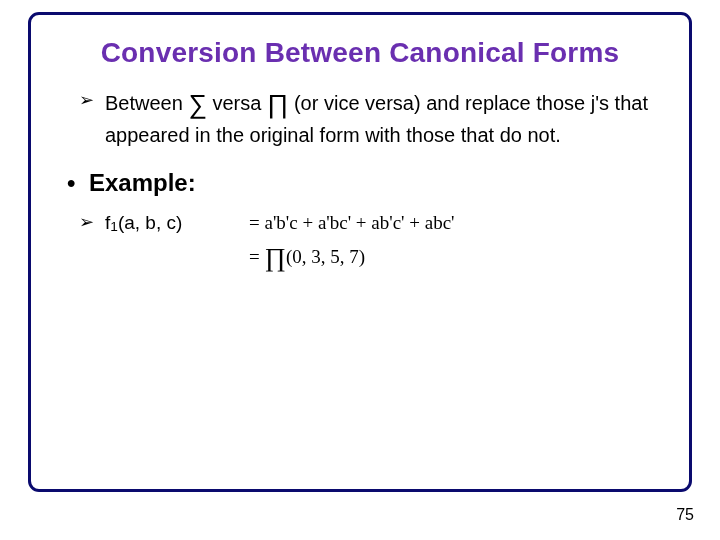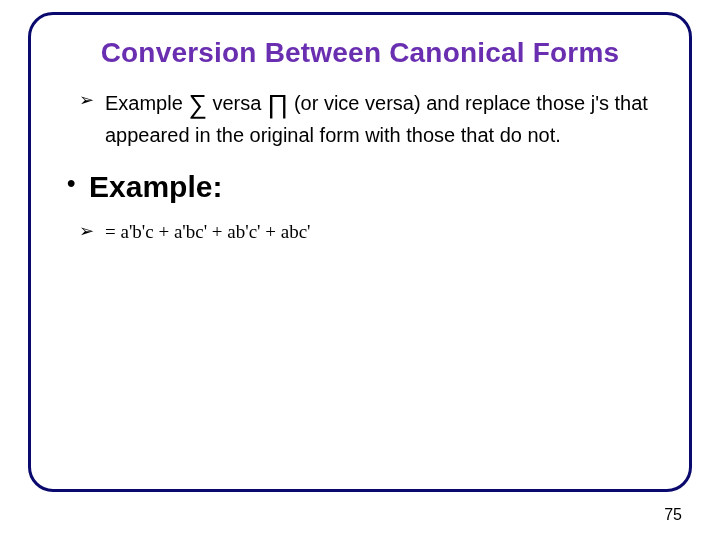--- a/index.html
+++ b/index.html
@@ -18,21 +18,21 @@
     height: 540px;
     box-sizing: border-box;
   }
   .frame {
     position: absolute;
     left: 28px;
     top: 12px;
     right: 28px;
     bottom: 48px;
     border: 3px solid #0a0a6e;
-    border-radius: 25px;
+    border-radius: 11px;
     box-sizing: border-box;
     padding: 18px 28px 24px 28px;
   }
   .title {
     color: #6a2fb0;
     font-size: 28px;
     font-weight: bold;
     text-align: center;
     margin: 4px 0 18px 0;
     letter-spacing: 0.2px;
@@ -51,21 +51,21 @@
     position: absolute;
     left: 0;
     top: 1px;
     color: #000;
     font-size: 18px;
   }
   .dot-item {
     margin: 18px 0 10px 8px;
     padding-left: 22px;
     position: relative;
-    font-size: 30px;
+    font-size: 24px;
     font-weight: bold;
   }
   .dot-item::before {
     content: "•";
     position: absolute;
     left: 0;
     top: 0;
     font-size: 24px;
     font-weight: bold;
   }
@@ -79,61 +79,67 @@
     margin: 4px 0 0 46px;
     font-size: 19px;
     line-height: 1.5;
   }
   .eq-row { display: flex; }
   .eq-left { min-width: 144px; }
   .eq-right { flex: 1; font-family: Liberation Serif, serif; }
   sub { font-size: 0.72em; vertical-align: -2px; }
   .pagenum {
     position: absolute;
-    right: 38px;
+    right: 26px;
     bottom: 16px;
     font-size: 16px;
     color: #000;
   }
 </style>
 </head>
 <body>
 
 <div class="slide">
   <div class="frame">
 
     <div class="title">Conversion Between Canonical Forms</div>
 
     <div class="body">
 
       <div class="arrow-item">
-        <span>Example </span><span class="big-sym">∑</span><span> versa </span><span class="big-sym">∏</span><span> (or </span><span class="ital">vice versa</span><span>) and replace those </span><span class="ital">j's</span><span> that appeared in the original form with those that do not.</span>
+        <span>Between </span><span class="big-sym">∑</span><span> versa </span><span class="big-sym">∏</span><span> (or </span><span class="ital">vice versa</span><span>) and replace those </span><span class="ital">j's</span><span> that appeared in the original form with those that do not.</span>
       </div>
 
       <div class="dot-item">Example:</div>
 
       <div class="arrow-item" style="margin-left:20px;">
         <div class="eq-block" style="margin-left:0;">
 
           <div class="eq-row">
+            <div class="eq-left">
+              <span>f</span><sub>1</sub><span>(a, b, c)</span>
+            </div>
             <div class="eq-right">
               <span>= </span><span>a'b'c + a'bc' + ab'c' + abc'</span>
             </div>
           </div>
 
           <div class="eq-row">
             <div class="eq-left"></div>
           </div>
 
           <div class="eq-row">
             <div class="eq-left"></div>
           </div>
 
           <div class="eq-row">
             <div class="eq-left"></div>
+            <div class="eq-right">
+              <span>= </span><span class="big-sym">∏</span><span>(0, 3, 5, 7)</span>
+            </div>
           </div>
 
 
         </div>
       </div>
 
     </div>
   </div>
 
   <div class="pagenum">75</div>

